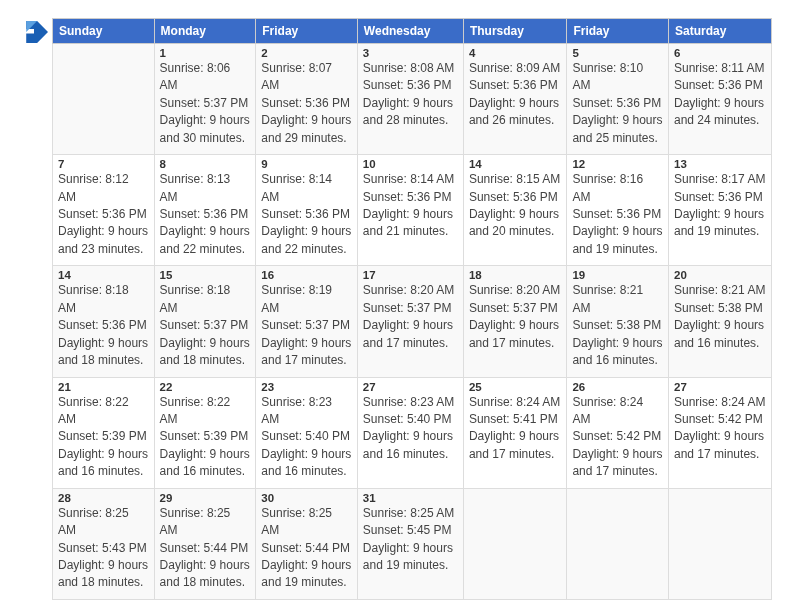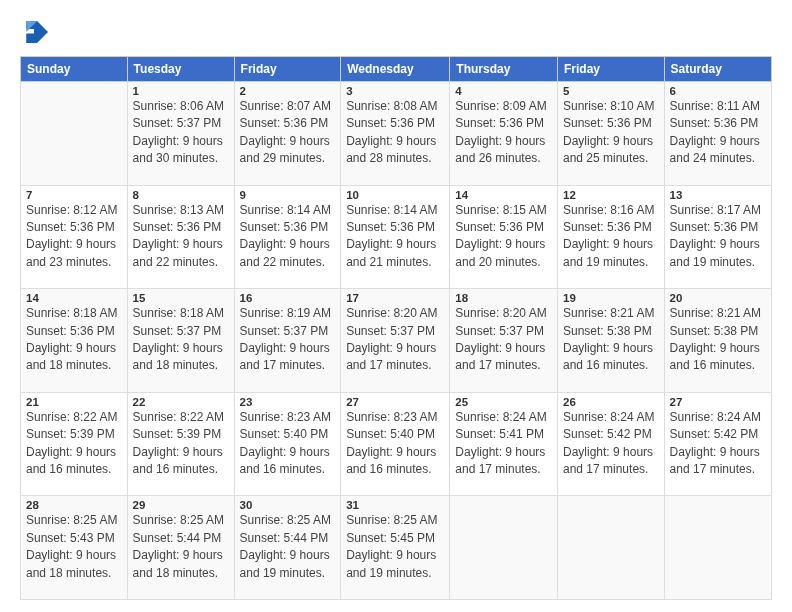--- a/index.html
+++ b/index.html
@@ -8,21 +8,21 @@
       background: #fff;
       width: 792px;
       height: 612px;
       overflow: hidden;
     }
     .page {
       width: 792px;
       height: 612px;
       padding: 18px 20px 12px 20px;
       display: flex;
-      flex-direction: column;
+      flex-direction: row;
     }
     .header {
       display: flex;
       justify-content: space-between;
       align-items: flex-start;
       margin-bottom: 10px;
     }
     .logo {
       display: flex;
       align-items: center;
@@ -114,21 +114,21 @@
     <div class="title-block">
       <div class="month-title"></div>
       <div class="location"></div>
     </div>
   </div>
 
   <table class="calendar">
     <thead>
       <tr id="thead-row">
           <th>Sunday</th>
-          <th>Tuesday</th>
+          <th>Monday</th>
           <th>Friday</th>
           <th>Wednesday</th>
           <th>Thursday</th>
           <th>Friday</th>
           <th>Saturday</th>
         </tr>
     </thead>
     <tbody id="calendar-body">
         <tr>
           <td class="empty"></td>

